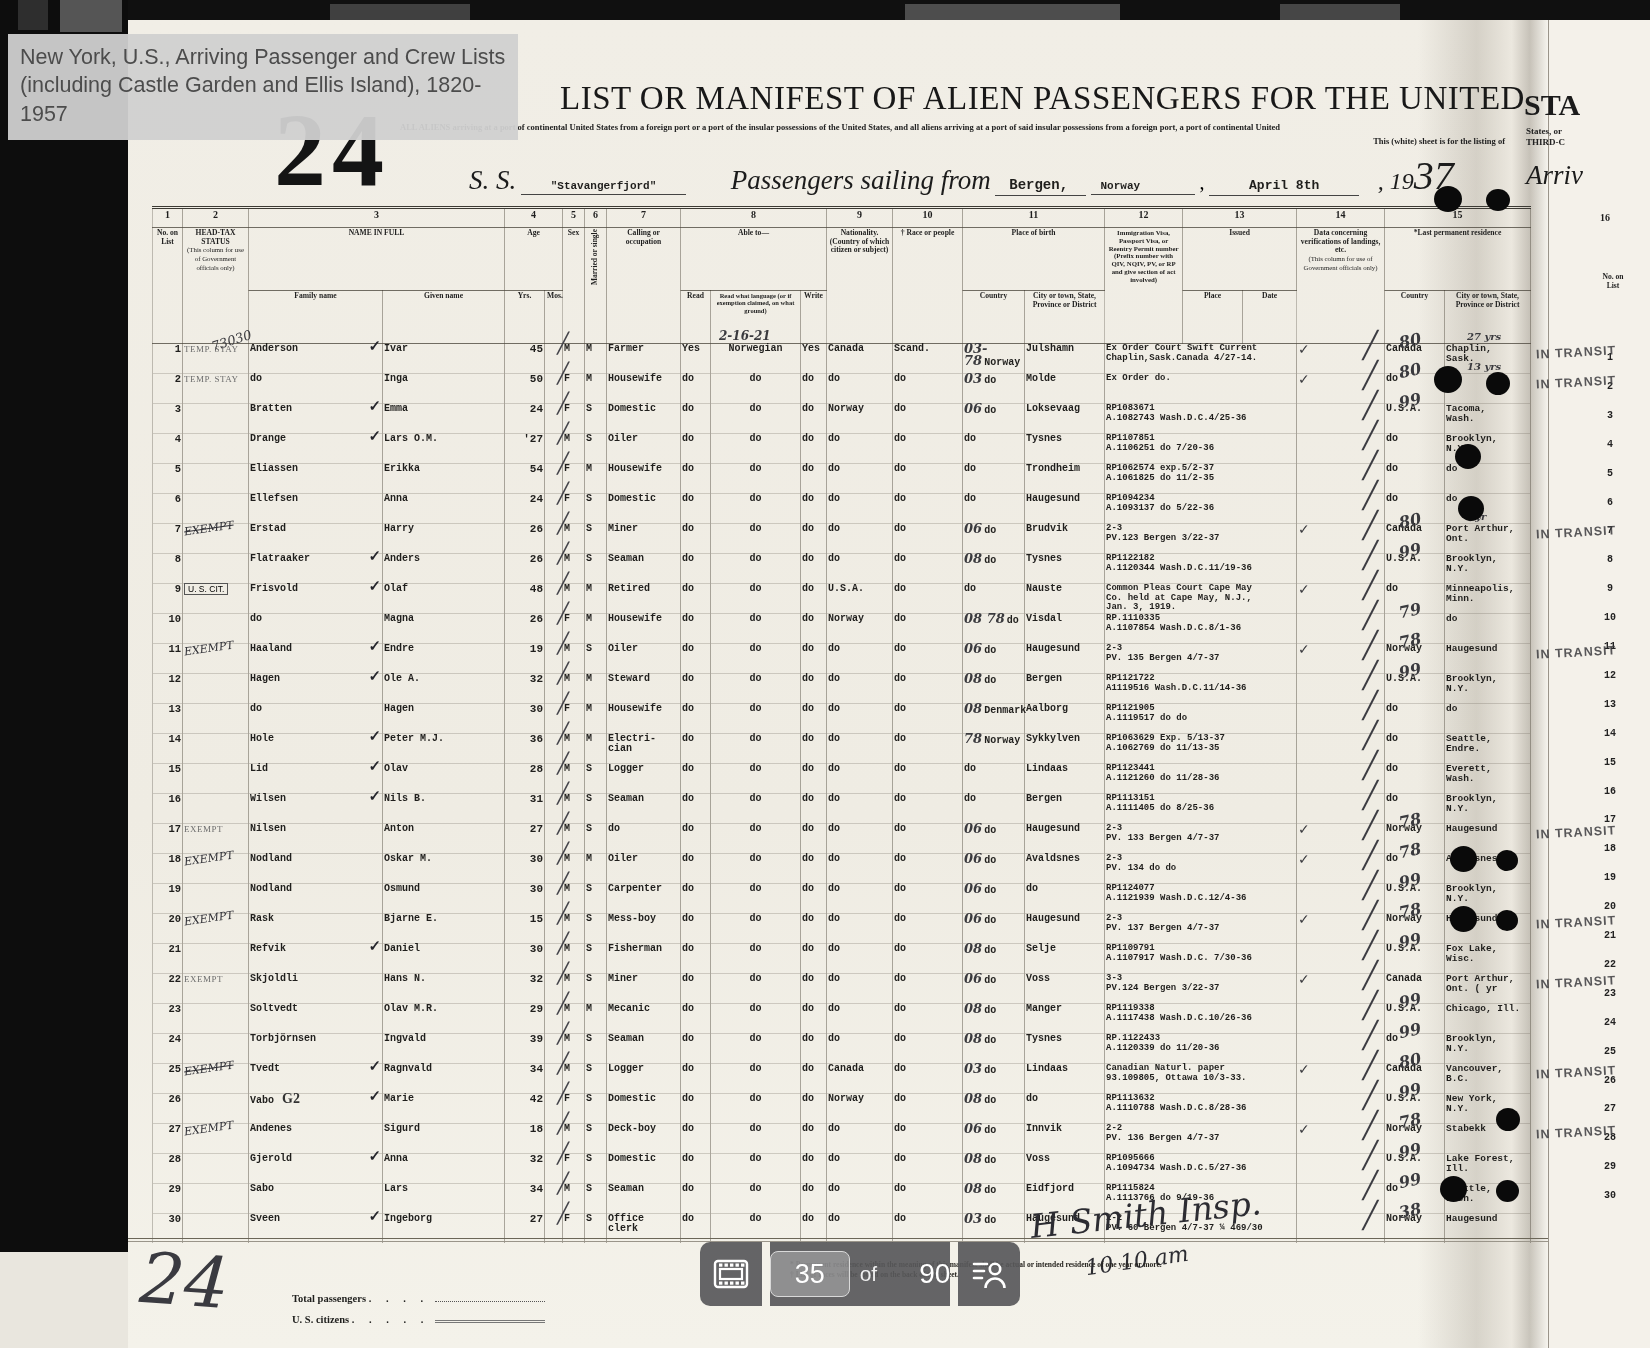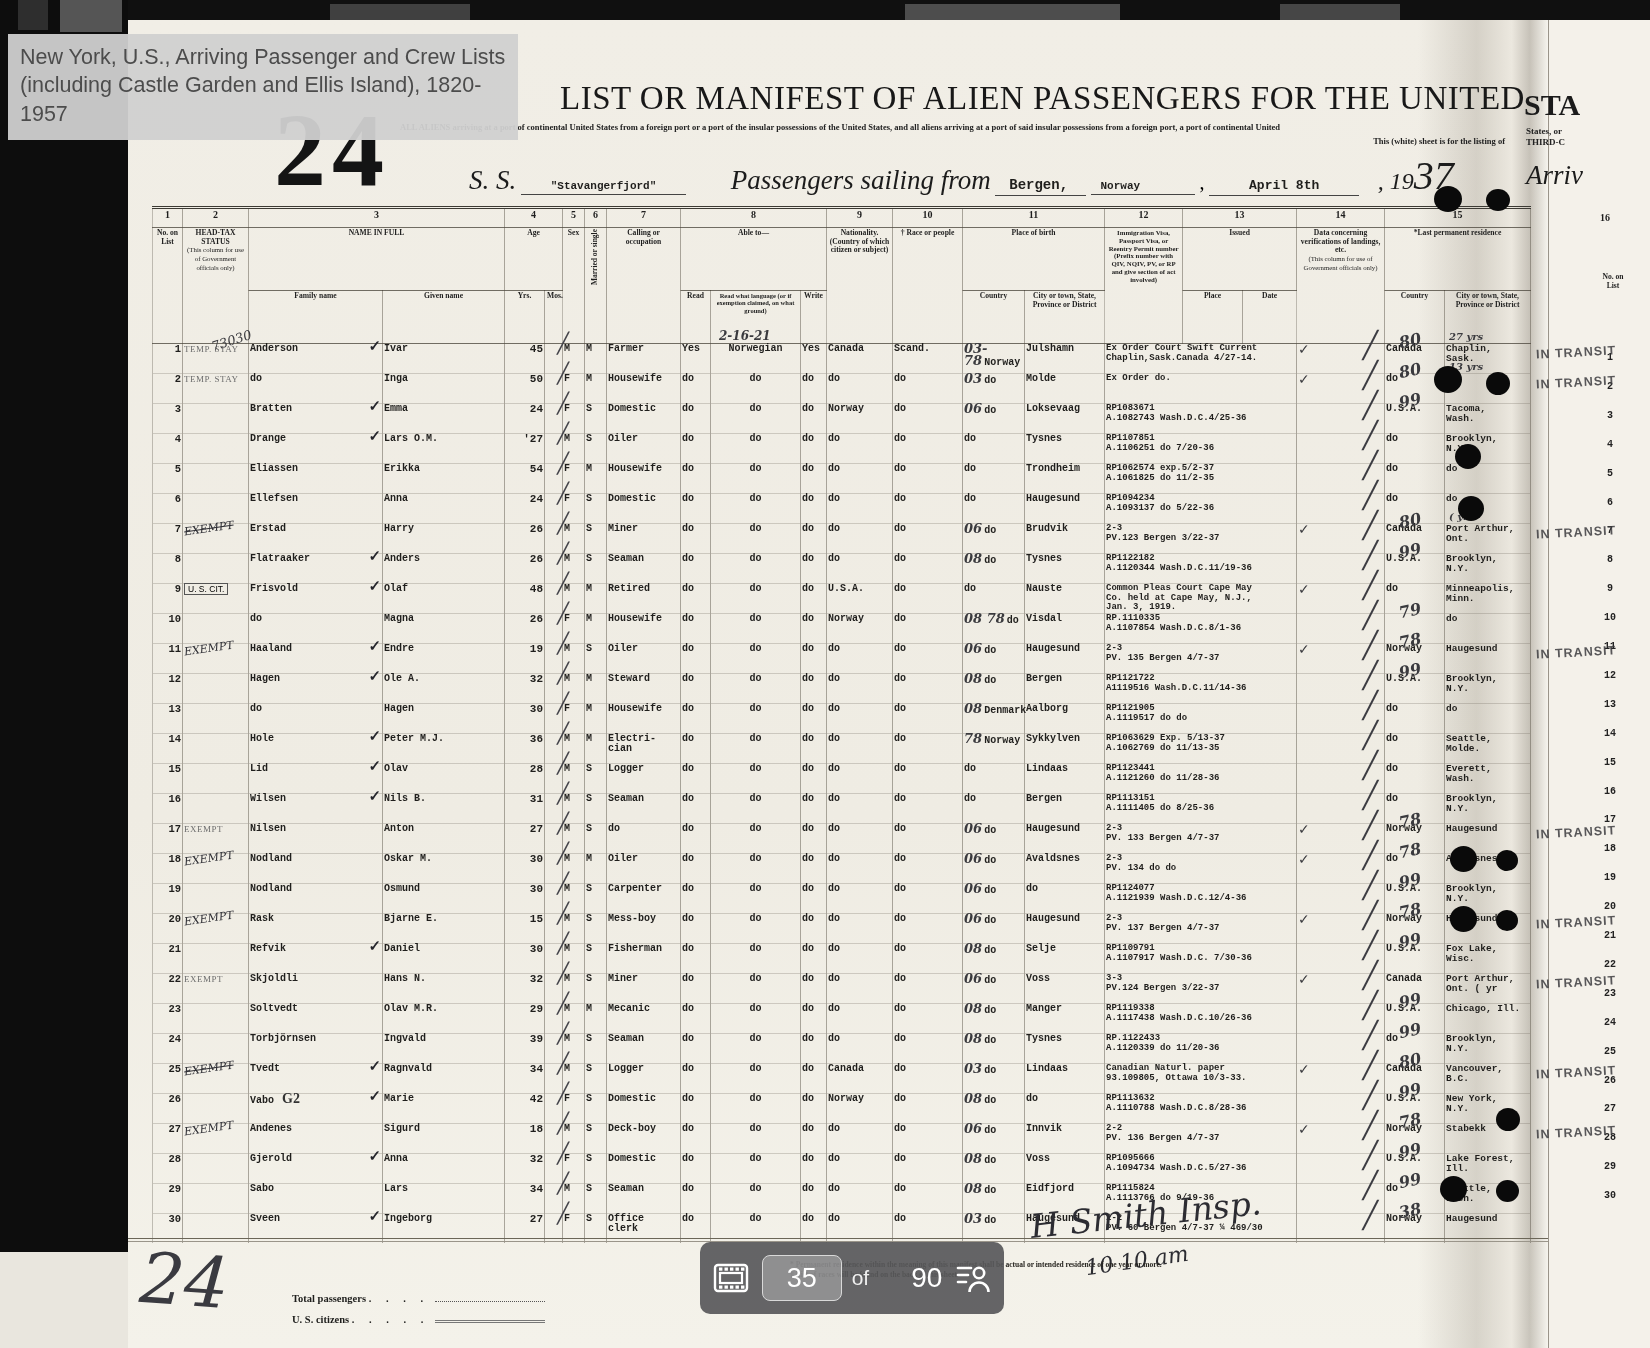--- a/index.html
+++ b/index.html
@@ -56,39 +56,39 @@
   td.lang{position:relative;text-align:center;}
   .lhw{position:absolute;left:8px;top:-13px;font-size:12px;white-space:nowrap;}
   td.bco{position:relative;}
   .bhw{font-size:13px;margin-right:2px;}
   td.verif{position:relative;}
   .vchk{font-style:normal;font-size:14px;}
   .bigslash{position:absolute;right:6px;top:-4px;font-size:26px;color:#3c3c42;font-style:normal;}
   td.rco{position:relative;}
   .rhw{position:absolute;left:14px;top:-8px;font-size:16px;transform:rotate(-12deg);}
   td.rci{position:relative;font-size:9.5px;line-height:10px;}
-  .rnote{position:absolute;left:4px;top:-12px;font-size:10px;white-space:nowrap;}
+  .rnote{position:absolute;left:22px;top:-12px;font-size:10px;white-space:nowrap;}
   .transit{position:absolute;left:100%;margin-left:6px;top:3px;width:100px;font-family:"Liberation Sans",sans-serif;font-weight:700;font-size:12.5px;letter-spacing:1px;color:#3d3d40;opacity:.85;transform:rotate(-3deg);white-space:nowrap;}
   
   .frag-colno{position:absolute;left:1600px;top:212px;font-size:10px;font-weight:700;color:#1e1e1e;}
   .frag-nol{position:absolute;left:1596px;top:272px;width:34px;font-size:7.6px;font-weight:700;color:#1e1e1e;text-align:center;line-height:1.2;}
   .fragno{position:absolute;left:1598px;width:24px;text-align:center;font-family:"Liberation Mono",monospace;font-weight:700;font-size:10px;color:#222;}
   
   .bottomline{position:absolute;left:128px;top:1238px;width:1420px;border-top:1px solid #6b6658;border-bottom:1px solid #9a958a;height:2px;}
   .signature{position:absolute;left:1030px;top:1195px;font-size:33px;transform:rotate(-6deg);color:#2c2c32;}
   .sigtime{position:absolute;left:1085px;top:1248px;font-size:22px;color:#2c2c32;transform:rotate(-8deg);}
   .hand24{position:absolute;left:140px;top:1240px;font-size:70px;color:#3a3a40;transform:rotate(4deg);}
   .totals{position:absolute;left:292px;top:1288px;font-size:10.5px;font-weight:700;color:#1e1e1c;line-height:2;}
   .totals .dots{letter-spacing:6px;}
   .totals .rule{display:inline-block;width:110px;border-bottom:1px dashed #555;margin-left:6px;}
   .footnotes{position:absolute;left:790px;top:1260px;width:420px;font-size:7.5px;font-weight:700;color:#26241f;line-height:1.35;}
   
   .tooltip{position:absolute;left:8px;top:34px;width:486px;background:rgba(208,208,208,.95);color:#4c4c4c;font-size:21.5px;line-height:1.32;padding:9px 12px 12px 12px;z-index:40;}
   
-  .toolbar{position:absolute;left:700px;top:1242px;height:72px;display:flex;gap:0;z-index:50;}
+  .toolbar{position:absolute;left:700px;top:1242px;height:64px;display:flex;gap:8px;z-index:50;}
   .tseg{background:rgba(88,88,90,.92);display:flex;align-items:center;justify-content:center;gap:10px;}
   .tseg.left{width:62px;border-radius:10px 0 0 10px;}
   .tseg.mid{width:180px;}
   .tseg.right{width:62px;border-radius:0 10px 10px 0;}
   .pageinput{width:74px;height:42px;background:rgba(255,255,255,.28);border:1.5px solid #d9d9d9;border-radius:8px;color:#fff;font-size:27px;text-align:center;font-family:"Liberation Sans",sans-serif;}
   .oflbl{color:#efefef;font-size:21px;}
   .totpages{color:#fff;font-size:28px;margin-left:32px;}
 </style>
 </head>
 <body>
@@ -585,21 +585,21 @@
         <td class="tw">do</td>
         <td class="tw bco"><span class="hw bhw">78</span>Norway</td>
         <td class="tw bci">Sykkylven</td>
         <td class="tw visa" colspan="3">RP1063629    Exp. 5/13-37
 A.1062769   do    11/13-35</td>
         <td class="verif">
           <span class="hw bigslash">╱</span>
         </td>
         <td class="tw rco">do</td>
         <td class="tw rci">Seattle,
-Molde.</td>
+Endre.</td>
       </tr>
       <tr>
         <td class="tw no">15</td>
         <td class="statuscell"><span class="stamp"></span></td>
         <td class="tw famcell">Lid<span class="hw chk">✓</span></td>
         <td class="tw">Olav</td>
         <td class="tw yrs">28</td>
         <td></td>
         <td class="tw sex"><span class="hw slashch">╱</span>M</td>
         <td class="tw">S</td>

